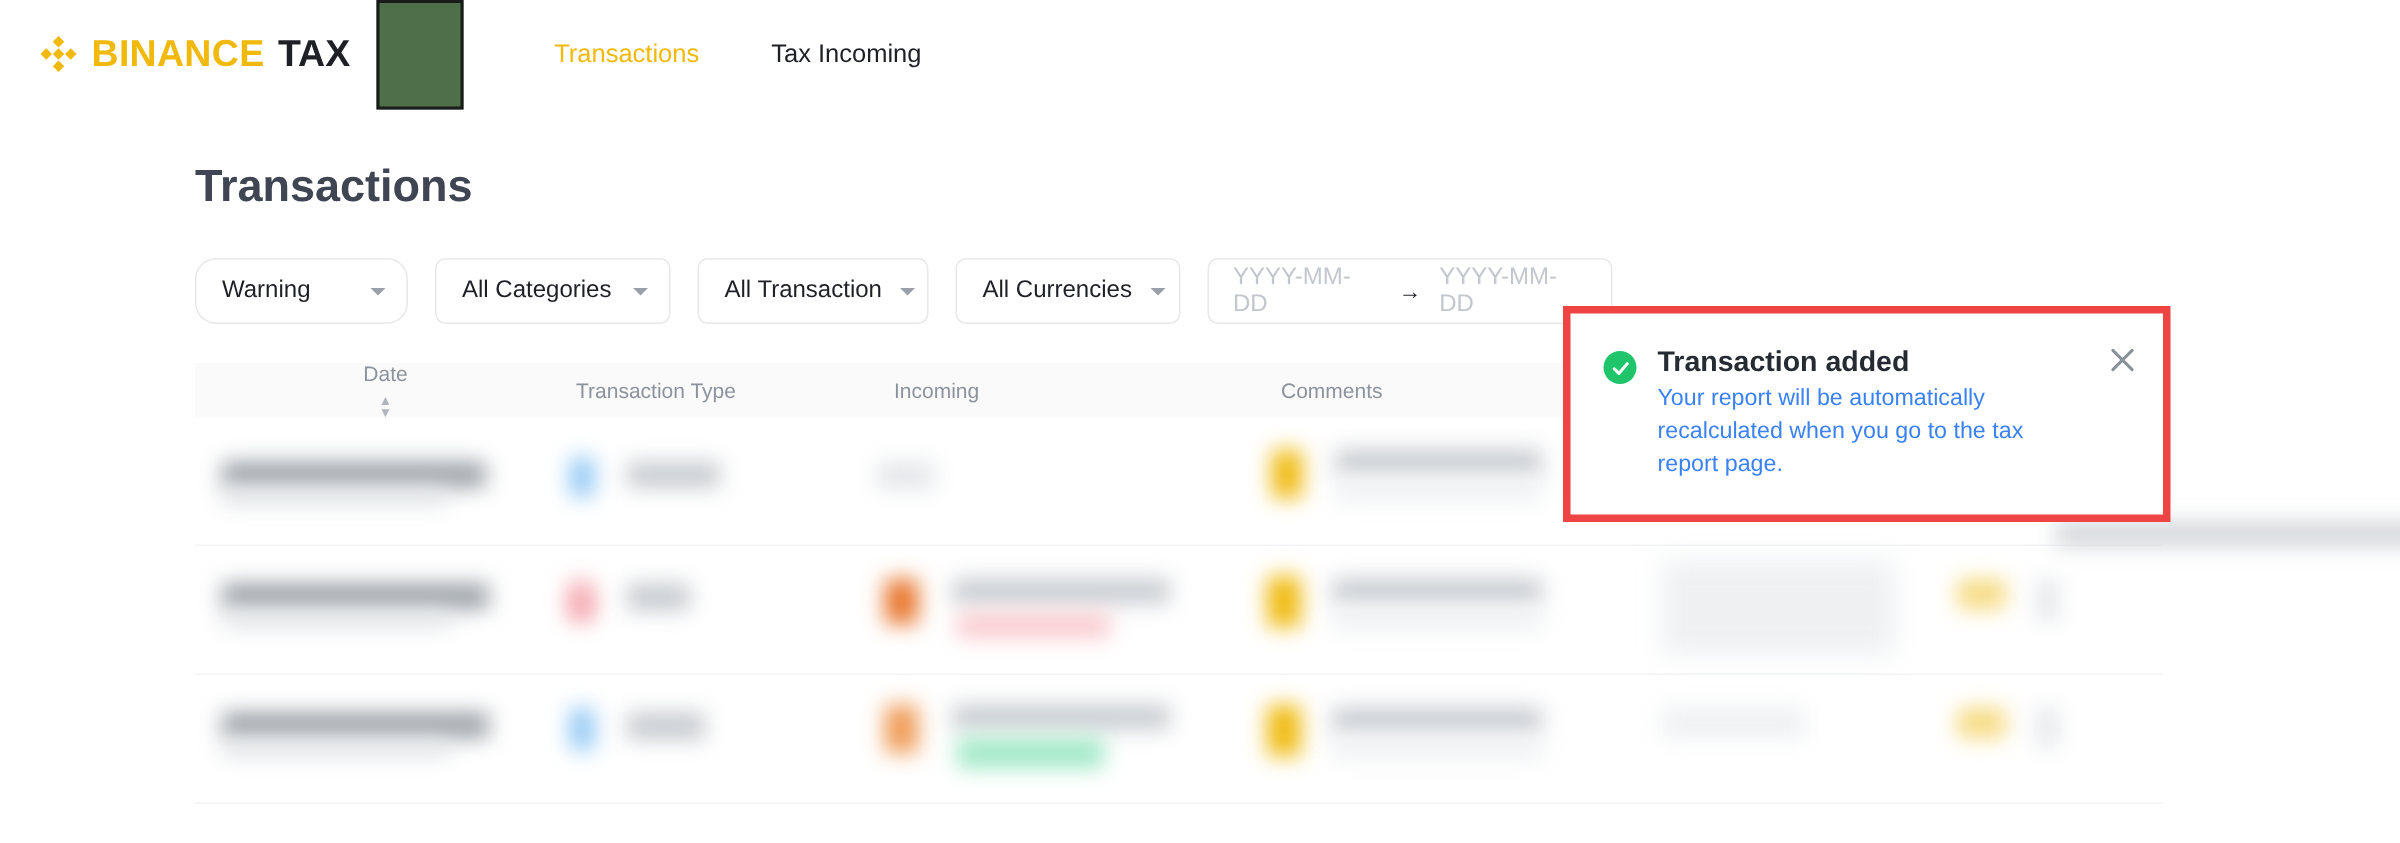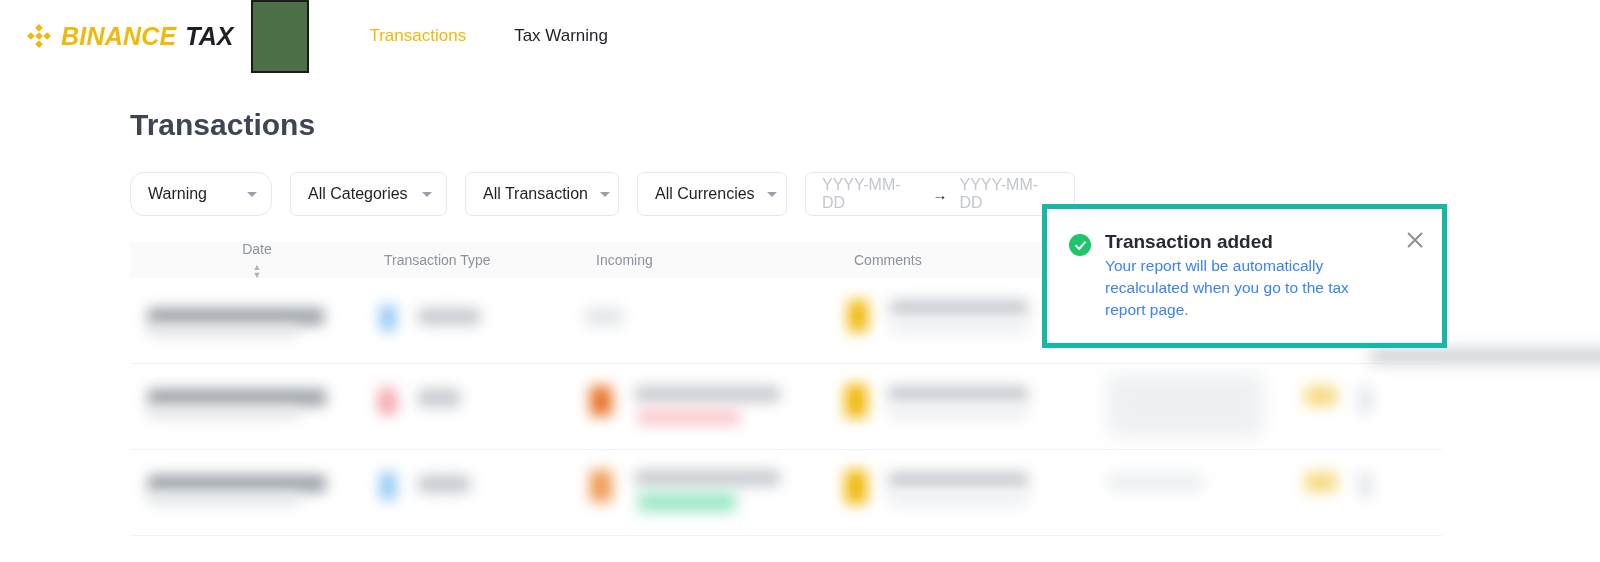--- a/index.html
+++ b/index.html
@@ -11,21 +11,21 @@
   }
 
   
   .topbar {
     position: relative;
     height: 72px;
     display: flex;
     align-items: center;
     background: #ffffff;
   }
-  .brand { display: flex; align-items: center; margin-left: 24px; font-style: italic; }
+  .brand { display: flex; align-items: center; margin-left: 24px; }
   .brand-diamond { width: 30px; height: 30px; display: block; }
   .brand-word {
     font-size: 25px; font-weight: bold; letter-spacing: .2px;
     color: #F0B90B; margin-left: 7px;
   }
   .brand-tax {
     font-size: 25px; font-weight: bold; color: #1E2026; margin-left: 9px;
   }
   .redact-block {
     width: 58px; height: 73px;
@@ -142,21 +142,21 @@
     background: #d2d5d9;
     border-radius: 3px;
   }
 
   
   .toast {
     position: absolute;
     left: 1042px; top: 96px;
     width: 405px; height: 144px;
     background: #ffffff;
-    border: 5px solid #14b8a6;
+    border: 5px solid #ef4444;
     display: flex;
     padding: 22px 18px 0 22px;
     z-index: 30;
   }
   .toast-check {
     width: 22px; height: 22px; border-radius: 50%;
     background: #20c46a; flex: 0 0 auto; margin-top: 3px;
     display: flex; align-items: center; justify-content: center;
   }
   .toast-body { margin-left: 14px; flex: 1; }
@@ -187,21 +187,21 @@
       </g>
     </svg>
     <span class="brand-word">BINANCE</span>
     <span class="brand-tax">TAX</span>
   </div>
 
   <div class="redact-block"></div>
 
   <div class="nav-links">
     <a class="nav-link active" href="#">Transactions</a>
-    <a class="nav-link" href="#">Tax Warning</a>
+    <a class="nav-link" href="#">Tax Incoming</a>
   </div>
 
 </div>
 
 <div class="page">
 
   <div class="page-title">Transactions</div>
 
   <div class="filters">
     <div class="sel w1">

